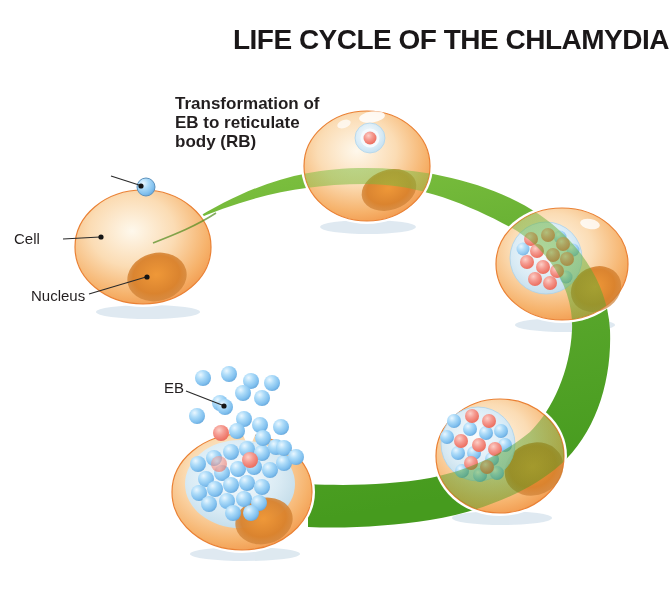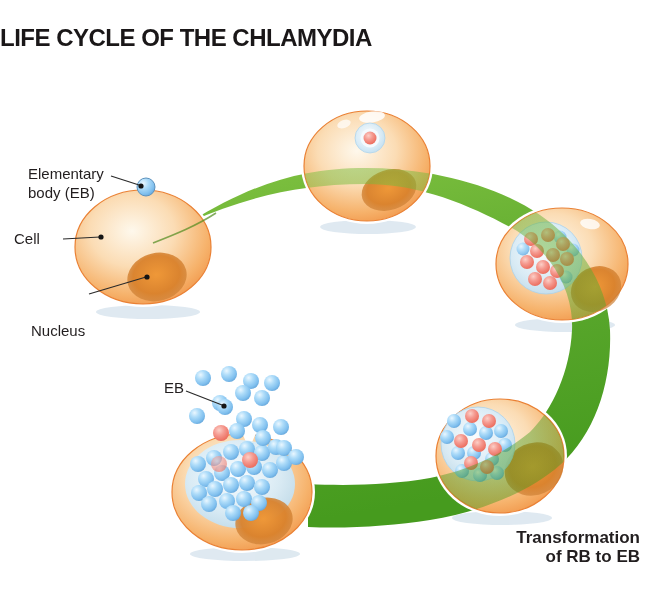--- a/index.html
+++ b/index.html
@@ -1,29 +1,29 @@
 <!DOCTYPE html>
 <html><head>
 <meta charset="utf-8">
 <style>
   html,body{margin:0;padding:0;}
   body{font-family:"Liberation Sans", sans-serif; background:#ffffff;}
   .stage{position:relative; width:669px; height:600px; background:#ffffff; overflow:hidden;}
   .stage svg{position:absolute; left:0; top:0;}
   .label{position:absolute; color:#1d1a1b; white-space:pre-line;}
-  .title{left:0; right:0; top:24px; text-align:left; font-size:24px; font-weight:bold; letter-spacing:-0.5px; color:#1a1718;}
+  .title{left:0; right:0; top:24px; text-align:right; font-size:28px; font-weight:bold; letter-spacing:-0.5px; color:#1a1718;}
   .stage-label{font-size:17px; font-weight:bold; line-height:19px; color:#221e1f;}
   .anno-label{font-size:15px; font-weight:400; line-height:19px; color:#221e1f;}
   .lbl-eb-rb{left:175px; top:94px;}
   .lbl-replication{left:509px; top:176px;}
   .lbl-rb-eb{left:460px; top:528px; width:180px; text-align:right;}
   .lbl-lysis{left:145px; top:574px;margin-top:28px;}
   .lbl-elementary{left:28px; top:164px;}
   .lbl-cell{left:14px; top:229px;}
-  .lbl-nucleus{left:31px; top:286px;margin-top:35px;}
+  .lbl-nucleus{left:31px; top:286px;}
   .lbl-eb-small{left:164px; top:378px;text-align:center;}
 </style>
 </head>
 <body>
 
 <div class="stage">
 
 <svg width="669" height="600" viewBox="0 0 669 600">
   <defs>
     <radialGradient id="gradCell" cx="0.42" cy="0.36" r="0.78">
@@ -233,22 +233,21 @@
   </g>
   <g fill="#151515">
     <circle cx="141" cy="186" r="2.6"></circle>
     <circle cx="101" cy="237" r="2.6"></circle>
     <circle cx="147" cy="277" r="2.6"></circle>
     <circle cx="224" cy="406" r="2.6"></circle>
   </g>
 </svg>
 
 <div class="label title">LIFE CYCLE OF THE CHLAMYDIA</div>
-<div class="label stage-label lbl-rb-eb">Transformation
-of RB to EB</div>
+<div class="label stage-label lbl-eb-rb">Transformation of
+EB to reticulate
+body (RB)</div>
 <div class="label stage-label lbl-lysis">Lysis</div>
-<div class="label anno-label lbl-elementary">Elementary
-body (EB)</div>
 <div class="label anno-label lbl-cell">Cell</div>
 <div class="label anno-label lbl-nucleus">Nucleus</div>
 <div class="label anno-label lbl-eb-small">EB</div>
 
 </div>
 
 </body></html>

